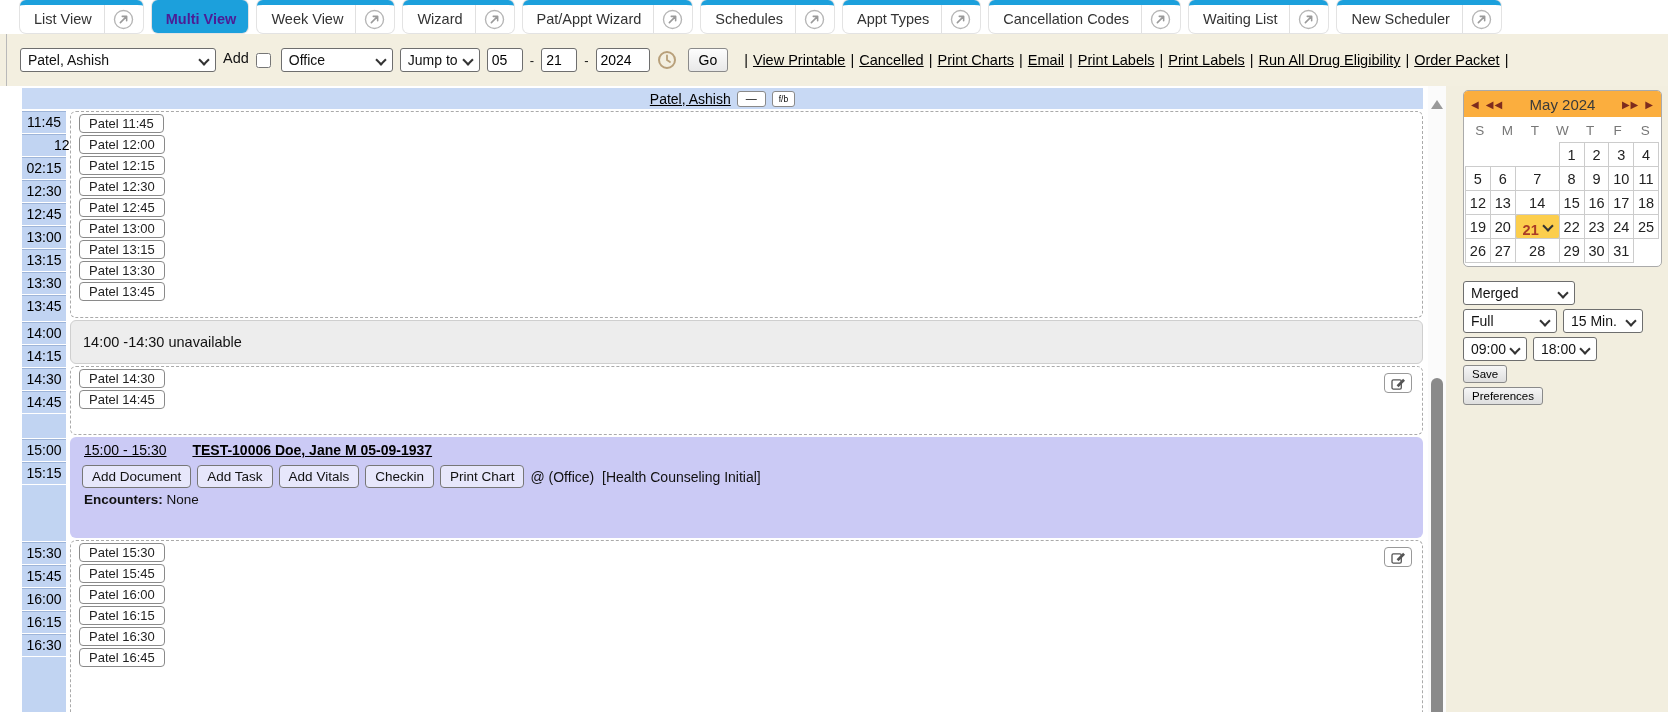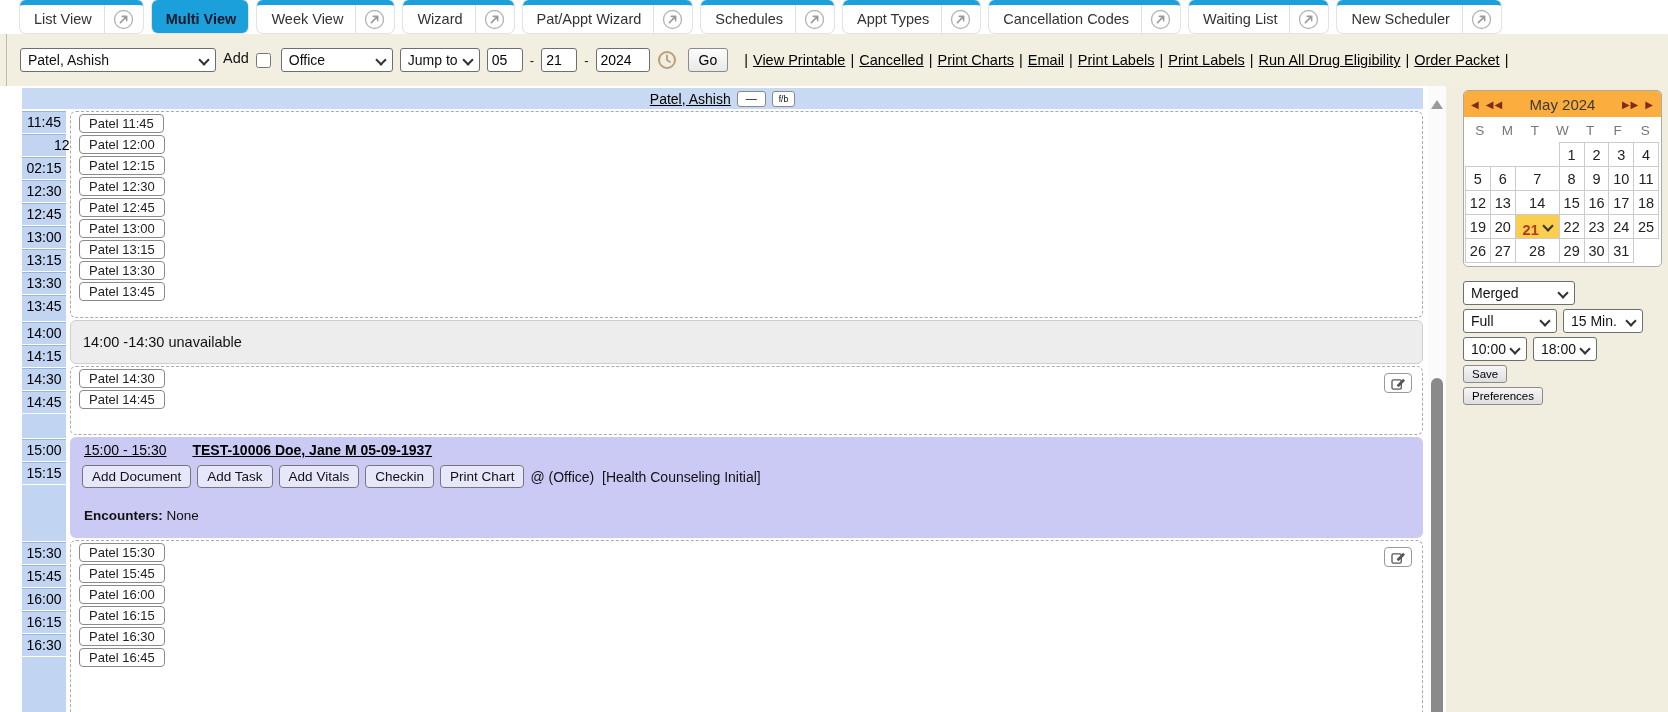--- a/index.html
+++ b/index.html
@@ -8,21 +8,21 @@
   .app { position:relative; width:1668px; height:712px; overflow:hidden; background:#fff; }
   .vline { position:absolute; left:6px; top:0; bottom:0; width:1px; background:#b9b9b9; }
 
   
   .tabbar { position:relative; height:34px; padding-left:20px; display:flex; align-items:flex-start; gap:9px; background:#fff; }
   .tab { display:inline-flex; align-items:stretch; border-radius:6px; overflow:hidden; background:#fff;
          border-top:5px solid #1CA0DC; box-shadow:0 0 0 1px #e3e3e3; height:33px; cursor:pointer; }
   .tab .tlabel { padding:4px 12px 4px 14px; font-size:14.5px; color:#333; display:flex; align-items:center; white-space:nowrap; }
   .tab .ticon { display:flex; align-items:center; padding:0 9px 0 8px; border-left:1px solid #e0e0e0; }
   .tab.active { background:#1CA0DC; border-top-color:#1CA0DC; }
-  .tab.active .tlabel { color:#0f172a; font-weight:bold; }
+  .tab.active .tlabel { color:#4c1d95; font-weight:bold; }
 
   
   .toolbar { height:52px; background:#F3EFE0; display:flex; align-items:center; padding-left:20px; gap:7px; white-space:nowrap; }
   .sel { position:relative; display:inline-block; background:#fff; border:1px solid #6e6e6e; border-radius:3px;
          padding:3px 20px 3px 7px; font-size:14px; height:24px; line-height:16px; cursor:pointer; }
   .sel::after { content:""; position:absolute; right:7px; top:7px; width:6px; height:6px;
                 border-right:2px solid #333; border-bottom:2px solid #333; transform:rotate(45deg); }
   .w-provider { width:196px; } .w-office { width:112px; } .w-jump { width:80px; }
   .tb-input { border:1px solid #6e6e6e; border-radius:3px; height:24px; font-size:14px; padding:0 4px; font-family:inherit; text-align:left; }
   .btn { background:linear-gradient(#fdfdfd,#e8e8e8); border:1px solid #8a8a8a; border-radius:3px; font-size:14px;
@@ -53,21 +53,21 @@
   .block.appt { background:#CBCAF5; padding:3px 12px; }
   .block.grow { flex:1; margin-bottom:0; border-bottom:none; border-bottom-left-radius:0; border-bottom-right-radius:0; }
   .slotbtn { display:block; height:19px; margin:2px 0 2px 8px; background:#fff; border:1px solid #8a8a8a; border-radius:4px;
              font-size:13px; line-height:15px; padding:0 9px; cursor:pointer; font-family:inherit; color:#222; }
   .editbtn { position:absolute; top:6px; right:10px; width:28px; height:20px; background:#fff; border:1px solid #999;
              border-radius:4px; cursor:pointer; display:flex; align-items:center; justify-content:center; padding:0; }
   .appt-line1 { font-size:14px; margin:2px 0 7px 2px; }
   .appt-line1 a { color:#000; cursor:pointer; }
   .appt-line1 .time { text-decoration:underline; margin-right:22px; }
   .appt-line1 .pat { text-decoration:underline; font-weight:bold; }
-  .appt-btnrow { display:flex; align-items:center; gap:6px; margin:0 0 20px 0; font-size:14px; }
+  .appt-btnrow { display:flex; align-items:center; gap:6px; margin:0 0 4px 0; font-size:14px; }
   .appt-btn { background:rgba(255,255,255,0.55); border:1px solid #777; border-radius:4px; padding:3px 9px;
               font-size:13.5px; cursor:pointer; font-family:inherit; color:#111; }
   .appt-meta { font-size:13.5px; margin:3px 0 3px 2px; }
   .appt-meta b { font-weight:bold; }
   .appt-meta a { color:#000; text-decoration:underline; cursor:pointer; margin:0 6px; }
 
   
   .sbar { width:18px; margin-left:5px; position:relative; background:#fbfbfb; }
   .sbar .up { position:absolute; top:14px; left:3px; width:0; height:0; border-left:6px solid transparent;
               border-right:6px solid transparent; border-bottom:9px solid #9a9a9a; }
@@ -378,21 +378,21 @@
           </div>
       </div>
 
       <div class="controls">
         <span class="sel w-merged">Merged</span>
         <div class="crow">
           <span class="sel w-full">Full</span>
           <span class="sel w-int">15 Min.</span>
         </div>
         <div class="crow">
-          <span class="sel w-time">10:00</span>
+          <span class="sel w-time">09:00</span>
           <span class="sel w-time">18:00</span>
         </div>
         <button class="sbtn">Save</button>
         <button class="sbtn">Preferences</button>
       </div>
     </div>
   </div>
 </div>
 
 </body></html>

